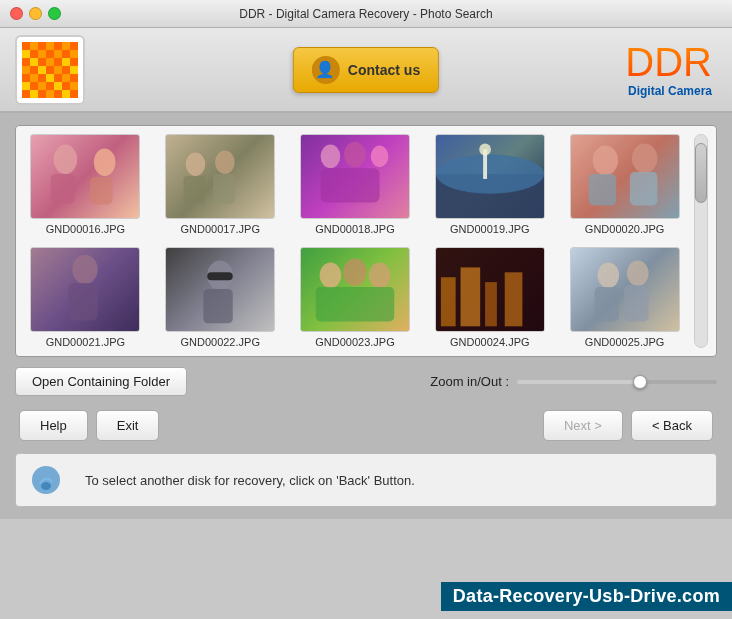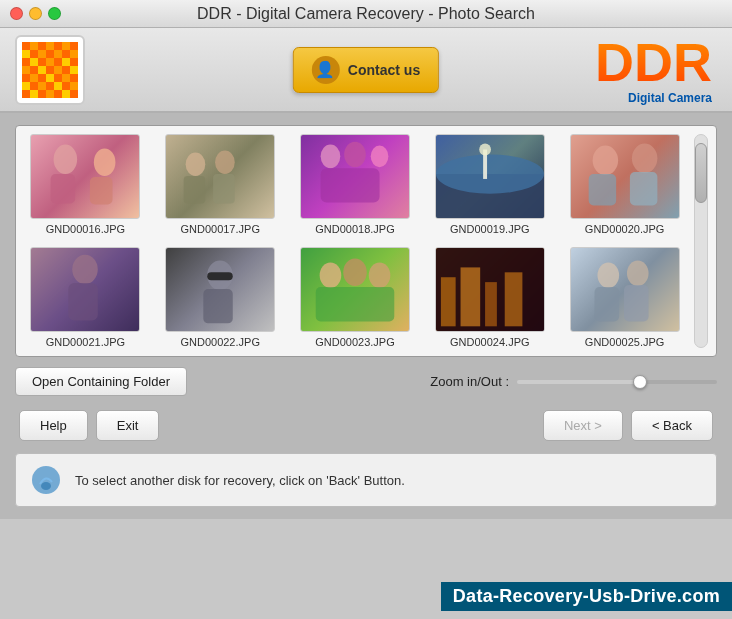--- a/index.html
+++ b/index.html
@@ -31,21 +31,21 @@
     .tb-btn {
       width: 13px;
       height: 13px;
       border-radius: 50%;
       border: 1px solid rgba(0,0,0,0.2);
     }
     .tb-btn.close { background: #ff5f57; }
     .tb-btn.minimize { background: #febc2e; }
     .tb-btn.maximize { background: #28c840; }
     .title-bar-text {
-      font-size: 16px;
+      font-size: 12px;
       color: #333;
       font-weight: 500;
     }
 
     
     .header {
       background: linear-gradient(to bottom, #e8e8e8, #d0d0d0);
       height: 85px;
       display: flex;
       align-items: center;
@@ -91,22 +91,22 @@
       justify-content: center;
       color: white;
       font-size: 16px;
     }
     .ddr-brand {
       position: absolute;
       right: 20px;
       text-align: right;
     }
     .ddr-title {
-      font-size: 54px;
-      font-weight: 700;
+      font-size: 40px;
+      font-weight: 400;
       background: linear-gradient(to bottom, #ff8c00, #ff4500);
       -webkit-background-clip: text;
       -webkit-text-fill-color: transparent;
       background-clip: text;
       line-height: 1;
     }
     .ddr-subtitle {
       font-size: 12px;
       font-weight: 600;
       color: #0055aa;
@@ -246,21 +246,21 @@
     }
 
     
     .info-box {
       background: #f0f0f0;
       border: 1px solid #bbb;
       border-radius: 4px;
       padding: 10px 14px;
       display: flex;
       align-items: center;
-      gap: 13px;
+      gap: 23px;
       font-size: 13px;
       color: #333;
     }
     .info-icon {
       width: 32px;
       height: 32px;
       flex-shrink: 0;
     }
 
     

